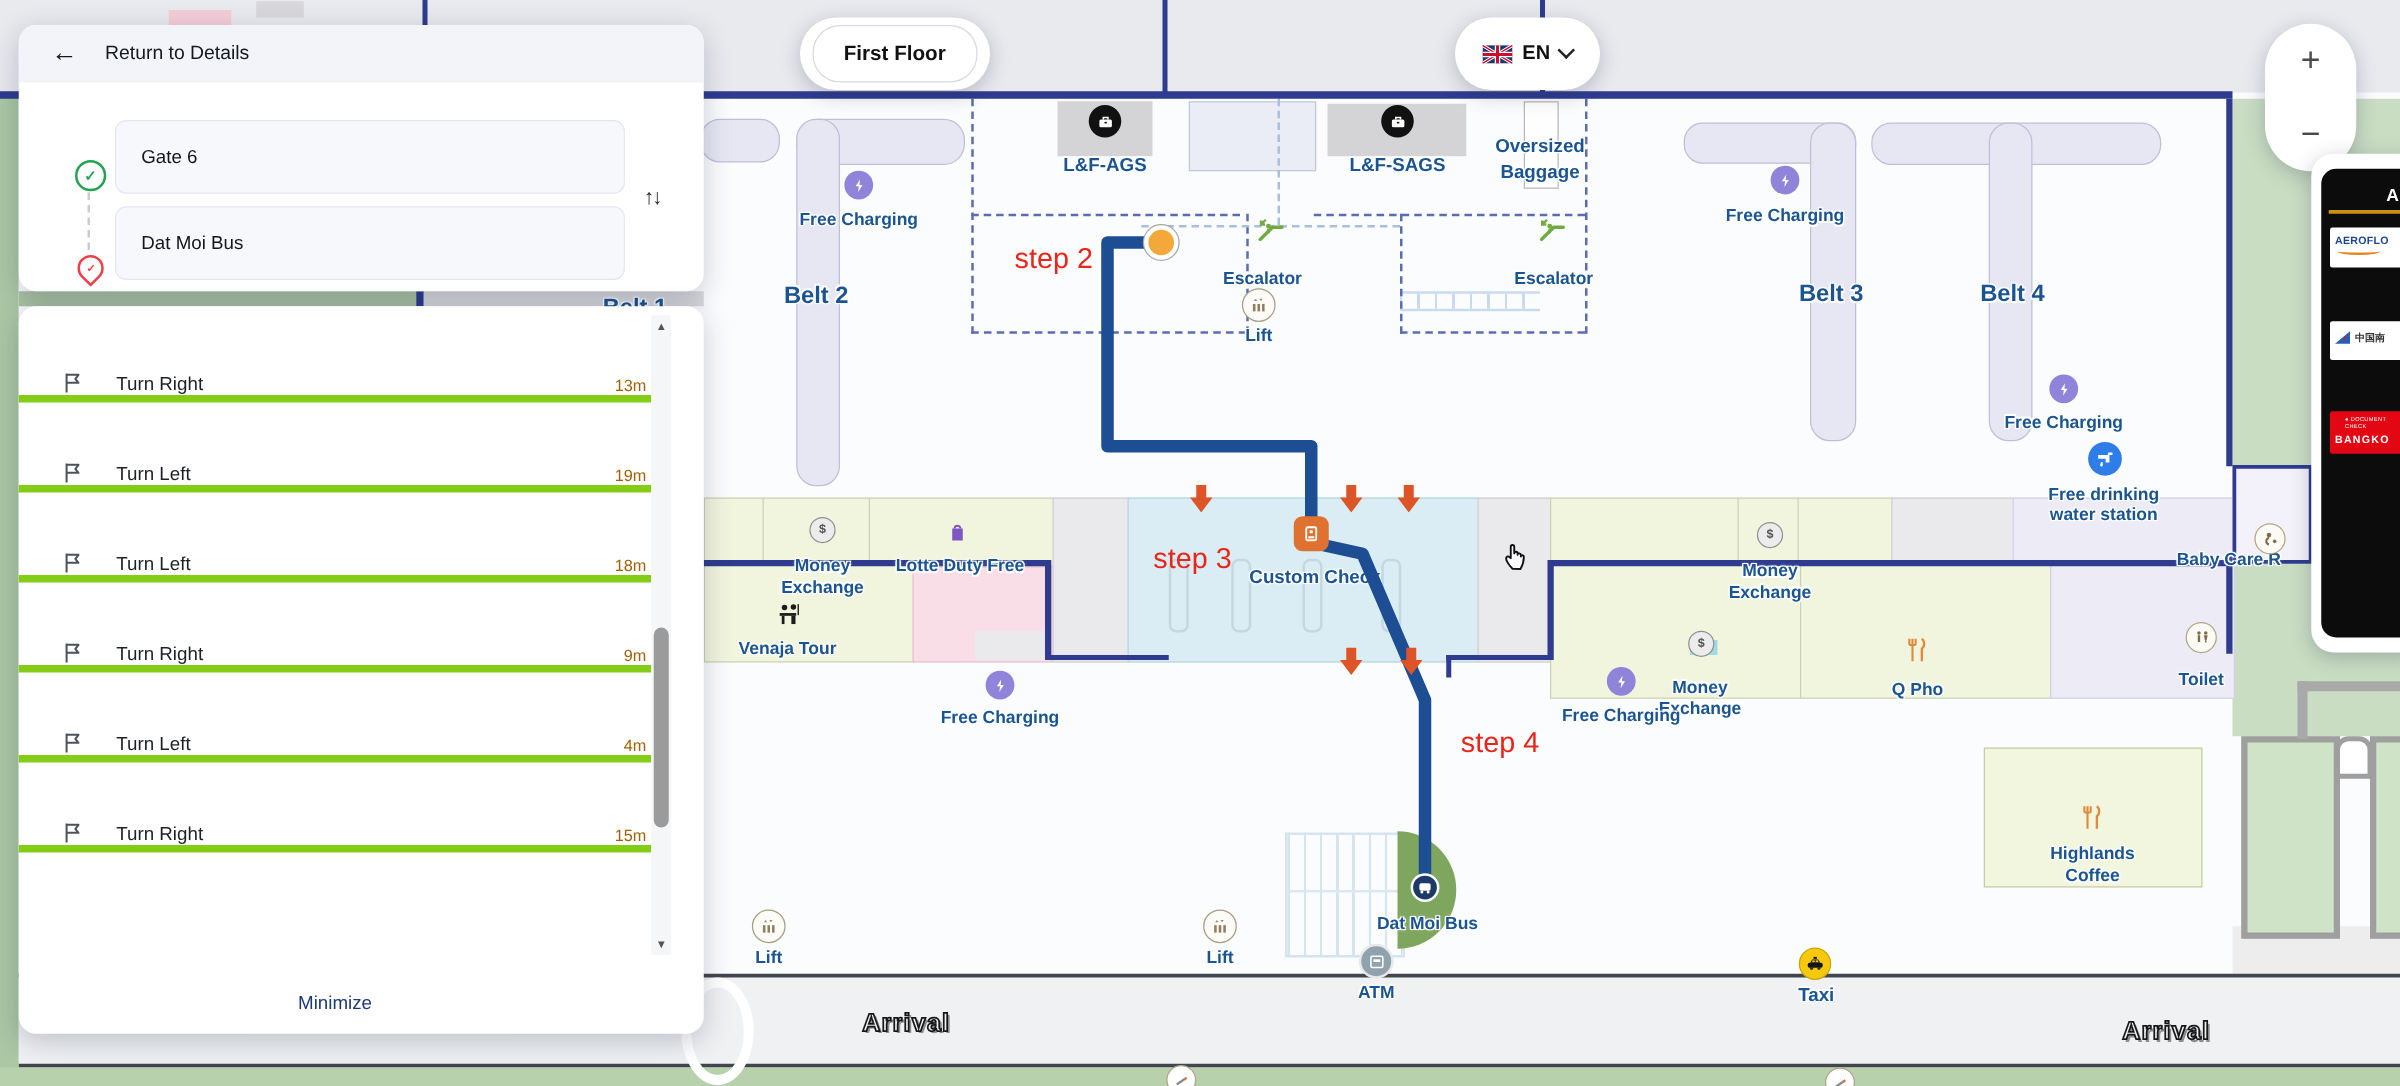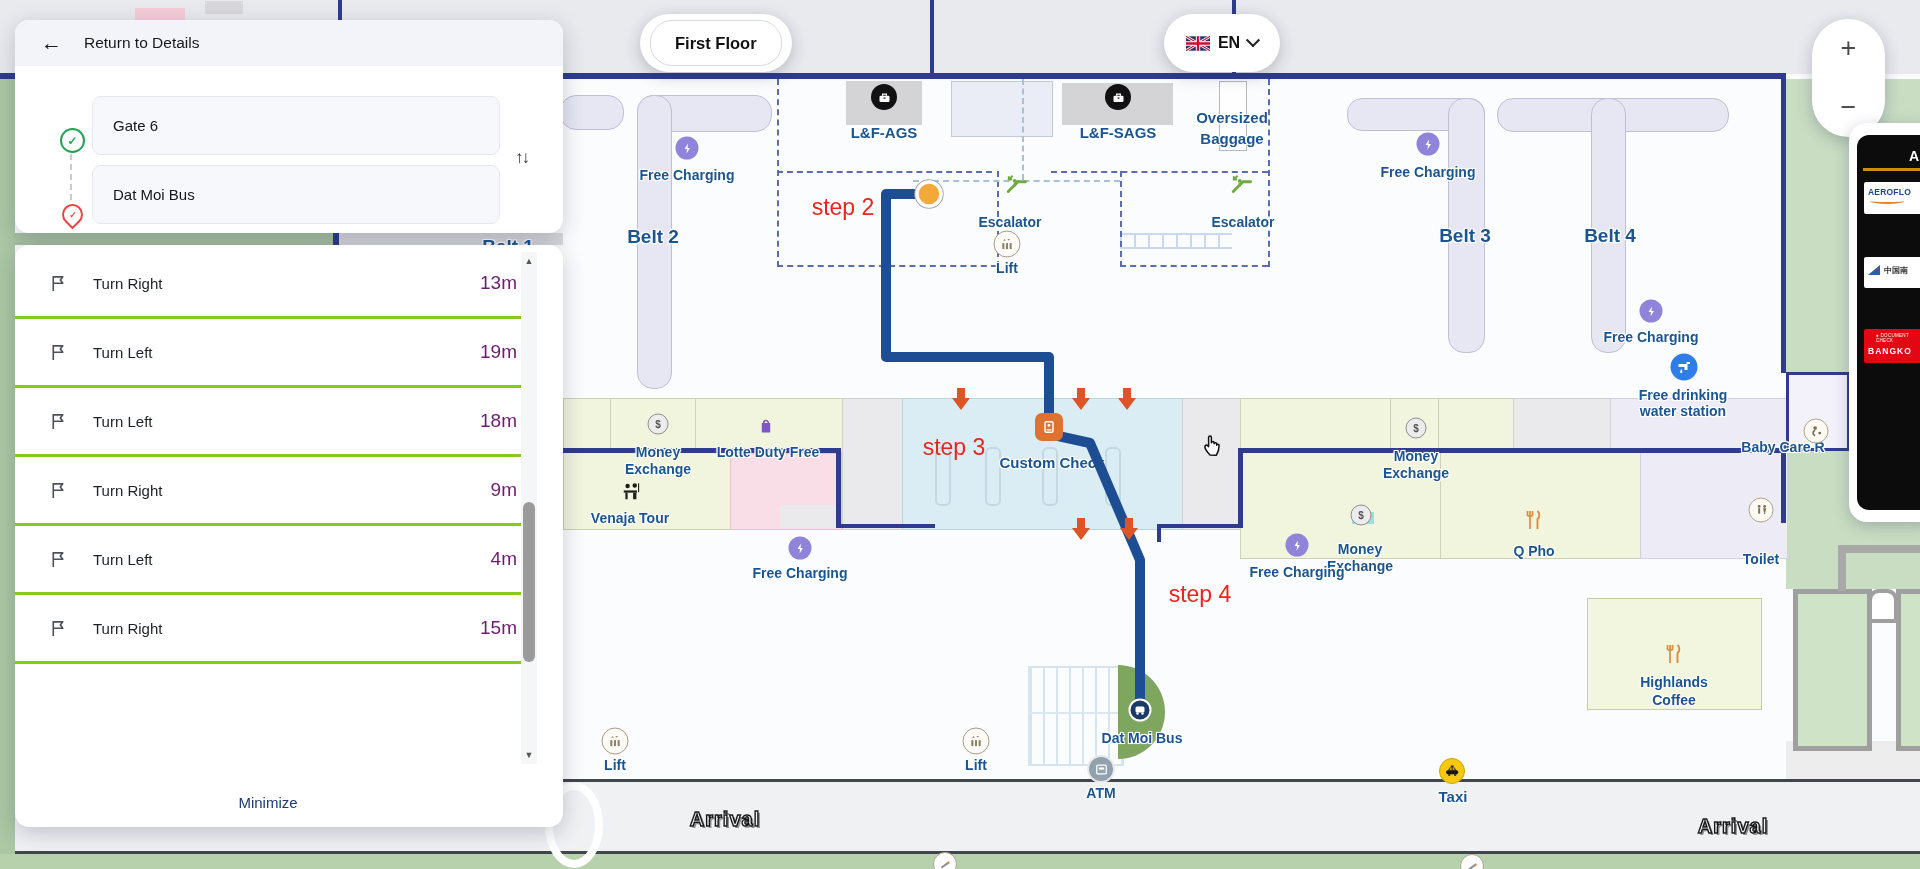--- a/index.html
+++ b/index.html
@@ -56,25 +56,25 @@
   #inFrom{top:76px;} #inTo{top:145px;}
   .ckc{position:absolute;left:45px;top:108px;width:21px;height:21px;border:2px solid #21a452;border-radius:50%;
     color:#21a452;font-size:12px;display:flex;align-items:center;justify-content:center;font-weight:700;}
   .vdash{position:absolute;left:55px;top:134px;height:46px;border-left:2px dashed #c9ccd4;}
   .pin{position:absolute;left:47px;top:184px;width:17px;height:17px;border:2px solid #ee4145;
     border-radius:50% 50% 50% 0;transform:rotate(-45deg);display:flex;align-items:center;justify-content:center;}
   .pin span{transform:rotate(45deg);color:#ee4145;font-size:9px;font-weight:700;}
   .swap{position:absolute;left:500px;top:128px;font-size:17px;font-weight:700;color:#2a2d33;letter-spacing:-2px;cursor:pointer;}
   #card2{top:245px;height:582px;}
   #rows{position:absolute;left:0;top:5px;right:42px;}
-  .srow{height:66px;display:flex;align-items:center;border-bottom:3px solid #84cc16;cursor:pointer;}
+  .srow{height:66px;display:flex;align-items:flex-end;border-bottom:6px solid #84cc16;cursor:pointer;}
   .srow.hl{background:#e5e5e8;}
   .srow .ric{margin-left:32px;width:22px;display:flex;justify-content:center;color:#4c525c;}
   .srow .rlab{margin-left:24px;font-size:15px;color:#1d2026;}
-  .srow .rdist{margin-left:auto;margin-right:4px;font-size:19px;color:#701a75;}
+  .srow .rdist{margin-left:auto;margin-right:4px;font-size:13px;color:#a16207;}
   #sbar{position:absolute;right:26px;top:7px;width:16px;height:512px;background:#f5f6f8;border-radius:2px;}
   #sbar .sup,#sbar .sdn{position:absolute;left:0;width:100%;text-align:center;font-size:9px;color:#555;cursor:pointer;}
   #sbar .sup{top:4px;} #sbar .sdn{bottom:4px;}
   #sbar .thumb{position:absolute;left:2px;top:250px;width:12px;height:160px;background:#9b9b9b;border-radius:7px;cursor:grab;}
   #minBtn{position:absolute;bottom:16px;left:0;right:42px;text-align:center;font-size:15px;color:#1f3a77;cursor:pointer;}
   svg{display:block;}
 </style>
 </head>
 <body>
 
@@ -182,21 +182,21 @@
       <div class="mlabel" style="left: 658px; top: 452px; font-size: 14px;">Money</div>
       <div class="mlabel" style="left: 658px; top: 469px; font-size: 14px;">Exchange</div>
       <div class="mlabel" style="left: 768px; top: 452px; font-size: 14px;">Lotte Duty Free</div>
       <div class="mlabel" style="left: 630px; top: 518px; font-size: 14px;">Venaja Tour</div>
       <div class="mlabel" style="left: 1052px; top: 462px; font-size: 15px;">Custom Check</div>
       <div class="mlabel" style="left: 1416px; top: 456px; font-size: 14px;">Money</div>
       <div class="mlabel" style="left: 1416px; top: 473px; font-size: 14px;">Exchange</div>
       <div class="mlabel" style="left: 1360px; top: 549px; font-size: 14px;">Money</div>
       <div class="mlabel" style="left: 1360px; top: 566px; font-size: 14px;">Exchange</div>
       <div class="mlabel" style="left: 1534px; top: 551px; font-size: 14px;">Q Pho</div>
-      <div class="mlabel" style="left: 1761px; top: 543px; font-size: 14px; margin-top: 16px;">Toilet</div>
+      <div class="mlabel" style="left: 1761px; top: 543px; font-size: 14px;">Toilet</div>
       <div class="mlabel" style="left: 1783px; top: 447px; font-size: 14px;">Baby Care R</div>
       <div class="mlabel" style="left: 800px; top: 573px; font-size: 14px;">Free Charging</div>
       <div class="mlabel" style="left: 1297px; top: 572px; font-size: 14px;">Free Charging</div>
       <div class="mlabel" style="left: 1674px; top: 682px; font-size: 14px;">Highlands</div>
       <div class="mlabel" style="left: 1674px; top: 700px; font-size: 14px;">Coffee</div>
       <div class="mlabel" style="left: 1142px; top: 738px; font-size: 14px;">Dat Moi Bus</div>
       <div class="mlabel" style="left: 1101px; top: 793px; font-size: 14px;">ATM</div>
       <div class="mlabel" style="left: 1453px; top: 796px; font-size: 15px;">Taxi</div>
       <div class="mlabel" style="left: 615px; top: 765px; font-size: 14px;">Lift</div>
       <div class="mlabel" style="left: 976px; top: 765px; font-size: 14px;">Lift</div>

